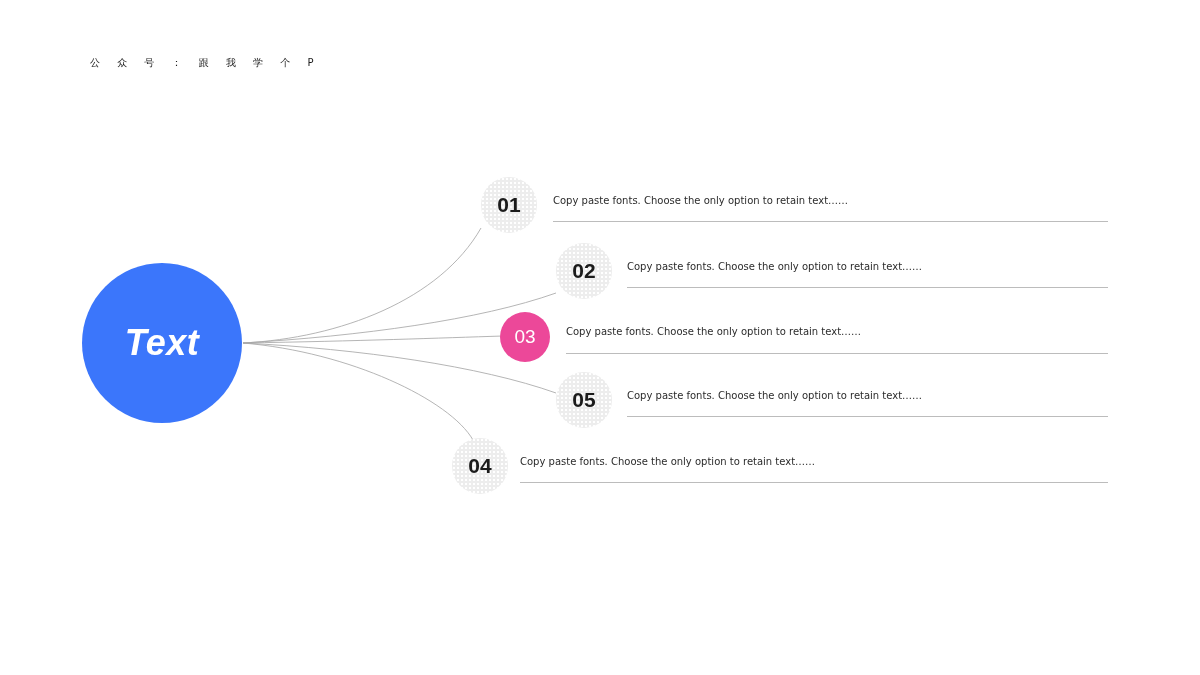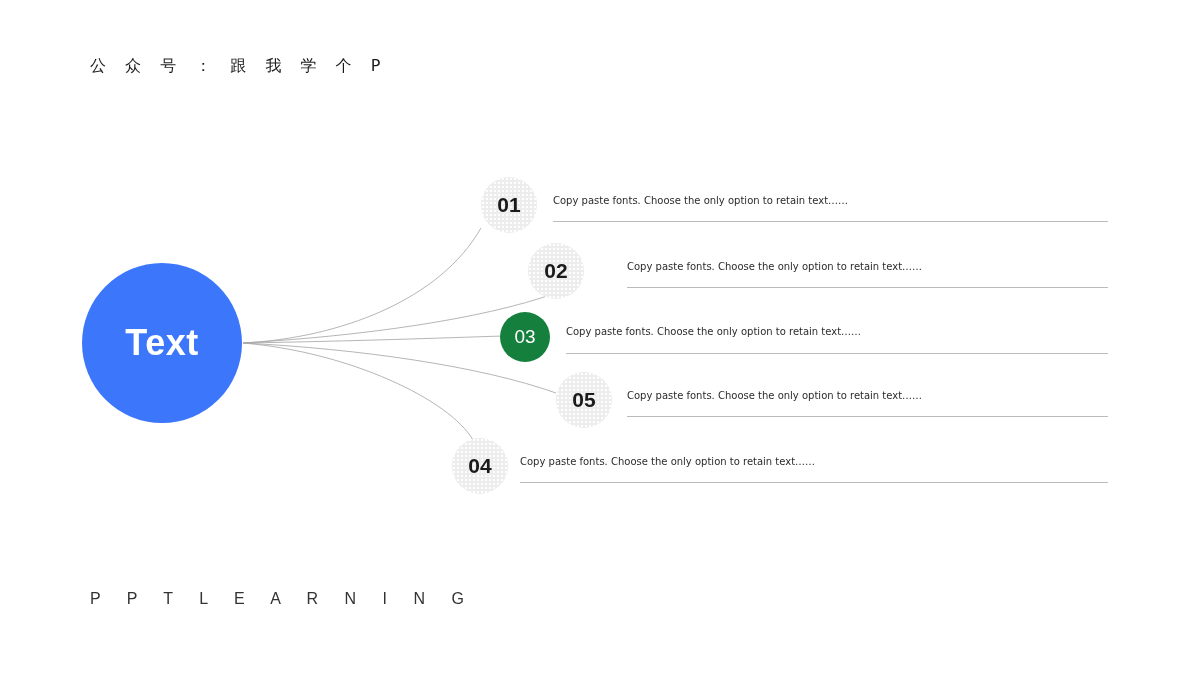--- a/index.html
+++ b/index.html
@@ -18,21 +18,21 @@
     width: 1200px;
     height: 675px;
     background: #ffffff;
   }
 
   
   .brand-header {
     position: absolute;
     left: 90px;
     top: 56px;
-    font-size: 16px;
+    font-size: 10px;
     letter-spacing: 7px;
     color: #1a1a1a;
     white-space: nowrap;
     font-family: "DejaVu Sans", "Liberation Sans", sans-serif;
     text-align: right;
   }
   .brand-footer {
     position: absolute;
     left: 90px;
     top: 590px;
@@ -52,20 +52,21 @@
     height: 160px;
     border-radius: 50%;
     background: #3b76fb;
     display: flex;
     align-items: center;
     justify-content: center;
   }
   .hub-label {
     color: #ffffff;
     font-size: 36px;
+    font-style: italic;
     font-weight: bold;
     letter-spacing: 0.5px;
     font-family: "Liberation Sans", sans-serif;
   }
 
   
   .connectors {
     position: absolute;
     left: 0;
     top: 0;
@@ -84,21 +85,21 @@
     border-radius: 50%;
     display: flex;
     align-items: center;
     justify-content: center;
     background-color: #ededed;
     background-image: radial-gradient(#ffffff 0.8px, transparent 0.9px);
     background-size: 4px 4px;
     text-align: right;
   }
   .bubble.accent {
-    background-color: #15803d;
+    background-color: #ec4899;
     background-image: none;
   }
   .bubble-num {
     font-size: 21px;
     font-weight: bold;
     color: #1b1b1b;
     letter-spacing: 0px;
     font-family: "Liberation Sans", sans-serif;
   }
   .bubble.accent .bubble-num {
@@ -142,21 +143,21 @@
 
   <div class="row" style="left:0; top:177px;">
     <div class="bubble" style="left:481px; top:0; width:56px; height:56px;">
       <span class="bubble-num">01</span>
     </div>
     <div class="row-text" style="left:553px; top:18px;">Copy paste fonts. Choose the only option to retain text……</div>
     <div class="row-rule" style="left:553px; top:44px; width:555px;"></div>
   </div>
 
   <div class="row" style="left:0; top:243px;">
-    <div class="bubble" style="left:528px; top:0; width:56px; height:56px;">
+    <div class="bubble" style="left:556px; top:0; width:56px; height:56px;">
       <span class="bubble-num">02</span>
     </div>
     <div class="row-text" style="left:627px; top:18px;">Copy paste fonts. Choose the only option to retain text……</div>
     <div class="row-rule" style="left:627px; top:44px; width:481px;"></div>
   </div>
 
   <div class="row" style="left:0; top:312px;">
     <div class="bubble accent" style="left:500px; top:0; width:50px; height:50px;">
       <span class="bubble-num">03</span>
     </div>
@@ -173,15 +174,14 @@
   </div>
 
   <div class="row" style="left:0; top:438px;">
     <div class="bubble" style="left:452px; top:0; width:56px; height:56px;">
       <span class="bubble-num">04</span>
     </div>
     <div class="row-text" style="left:520px; top:18px;">Copy paste fonts. Choose the only option to retain text……</div>
     <div class="row-rule" style="left:520px; top:44px; width:588px;"></div>
   </div>
 
-  <div class="brand-footer">P P T   L E A R N I N G</div>
 
 </div>
 
 </body></html>

